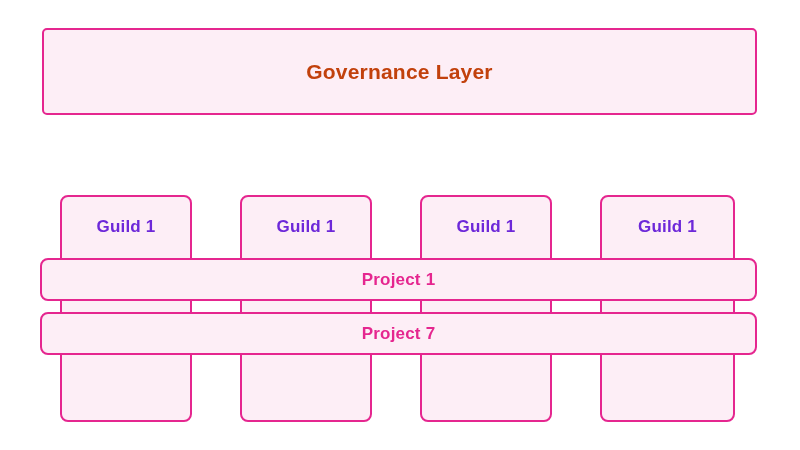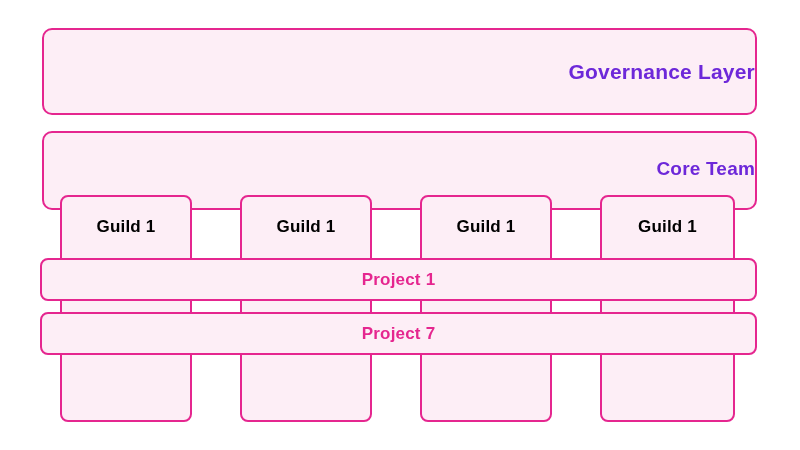--- a/index.html
+++ b/index.html
@@ -15,25 +15,25 @@
     width: 800px;
     height: 450px;
     background: #ffffff;
     overflow: hidden;
   }
   .box {
     position: absolute;
     box-sizing: border-box;
     background: #fdeef6;
     border: 2px solid #e5268f;
-    border-radius: 10px;
+    border-radius: 5px;
     display: flex;
     align-items: center;
-    justify-content: flex-end;
-    color: #6d28d9;
+    justify-content: center;
+    color: #c2410c;
   }
   
   #governance-layer {
     left: 42px;
     top: 28px;
     width: 715px;
     height: 87px;
     z-index: 1;
   }
   #governance-layer .label {
@@ -66,21 +66,21 @@
     border: 2px solid #e5268f;
     border-radius: 8px;
     z-index: 2;
   }
   .guild-column .label {
     position: absolute;
     top: 20px;
     left: 0;
     right: 0;
     text-align: center;
-    color: #000000;
+    color: #6d28d9;
     font-size: 17px;
     font-weight: 600;
     letter-spacing: 0.2px;
   }
   
   .project-bar {
     position: absolute;
     box-sizing: border-box;
     left: 40px;
     width: 717px;
@@ -102,23 +102,20 @@
 </style>
 </head>
 <body>
 
 <div id="canvas">
 
   <div class="box" id="governance-layer">
     <span class="label">Governance Layer</span>
   </div>
 
-  <div class="box" id="core-team">
-    <span class="label">Core Team</span>
-  </div>
 
   <div class="guild-column" style="left:60px; width:132px;">
     <span class="label">Guild 1</span>
   </div>
 
   <div class="guild-column" style="left:240px; width:132px;">
     <span class="label">Guild 1</span>
   </div>
 
   <div class="guild-column" style="left:420px; width:132px;">

